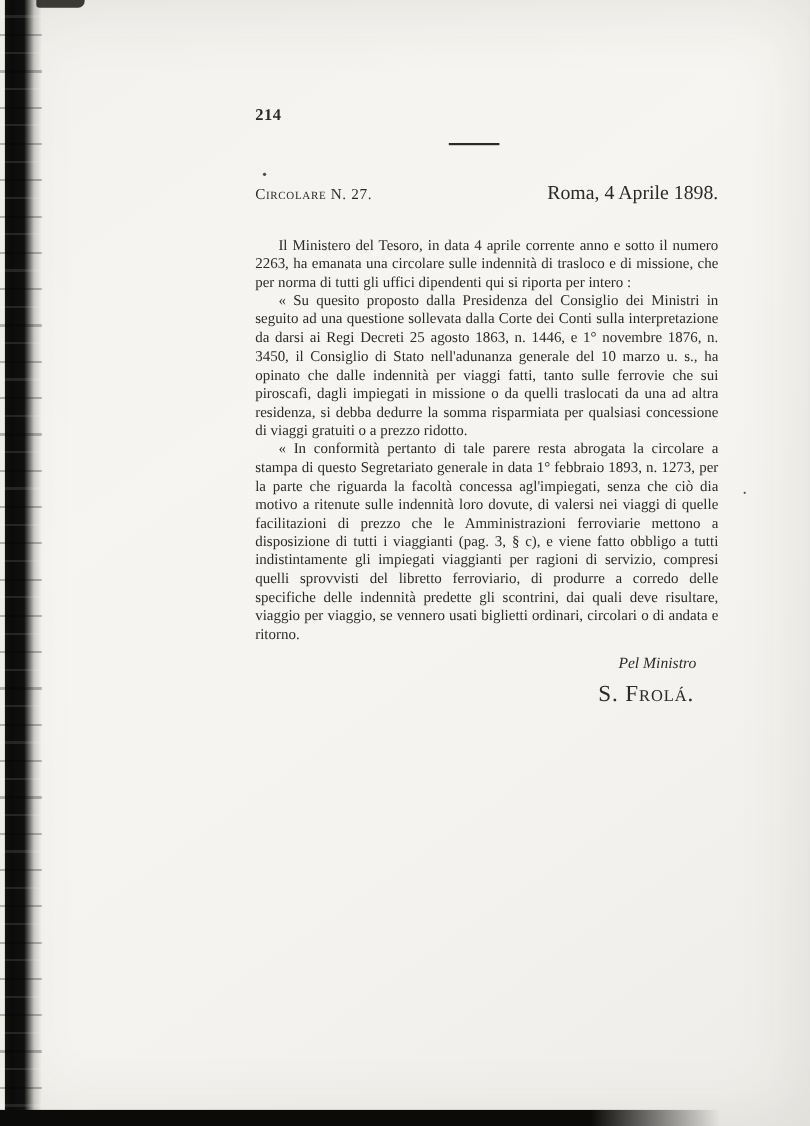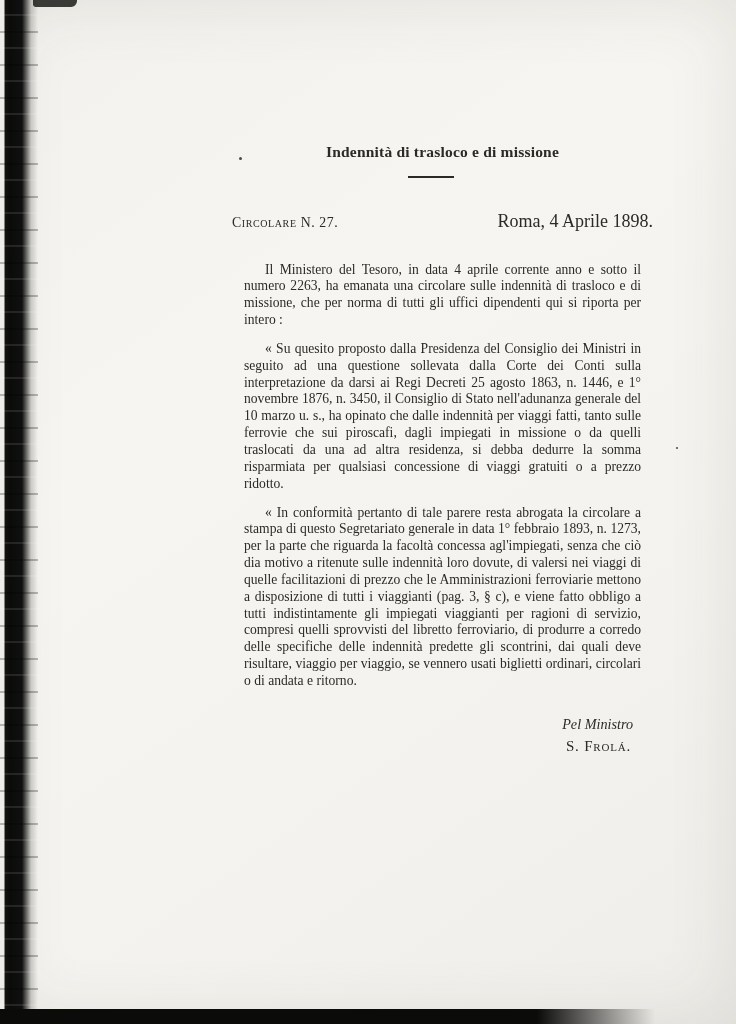--- a/index.html
+++ b/index.html
@@ -95,56 +95,56 @@
     letter-spacing: .6px;
     font-size: 13.8px;
   }
   .dateline {
     font-size: 18px;
   }
   .body-text {
     margin-top: 29px;
   }
   .body-text p {
-    margin: 12px;
+    margin: 0;
     text-align: justify;
     text-indent: 1.55em;
   }
   .signature {
-    margin-top: 26px;
+    margin-top: 10px;
     text-align: right;
     padding-right: 20px;
   }
   .sig-role {
     font-style: italic;
     font-size: 14.2px;
   }
   .sig-name {
     font-variant: small-caps;
-    font-size: 15px;
+    font-size: 21px;
     letter-spacing: .8px;
     margin-top: 4px;
     padding-right: 2px;
   }
 </style>
 </head>
 <body>
 
 <div class="scan">
 
   <div class="binding"></div>
   <div class="top-notch"></div>
   <div class="bottom-strip"></div>
   <div class="speck s1"></div>
   <div class="speck s2"></div>
 
   <div class="content">
 
+    <div class="page-number">214</div>
 
-    <h1 class="doc-title">Indennità di trasloco e di missione</h1>
 
     <div class="title-rule"></div>
 
     <div class="doc-line">
       <span class="circ-label">Circolare N. 27.</span>
       <span class="dateline">Roma, 4 Aprile 1898.</span>
     </div>
 
     <div class="body-text">
       <p>Il Ministero del Tesoro, in data 4 aprile corrente anno e sotto il numero 2263, ha emanata una circolare sulle indennità di trasloco e di missione, che per norma di tutti gli uffici dipendenti qui si riporta per intero :</p>

